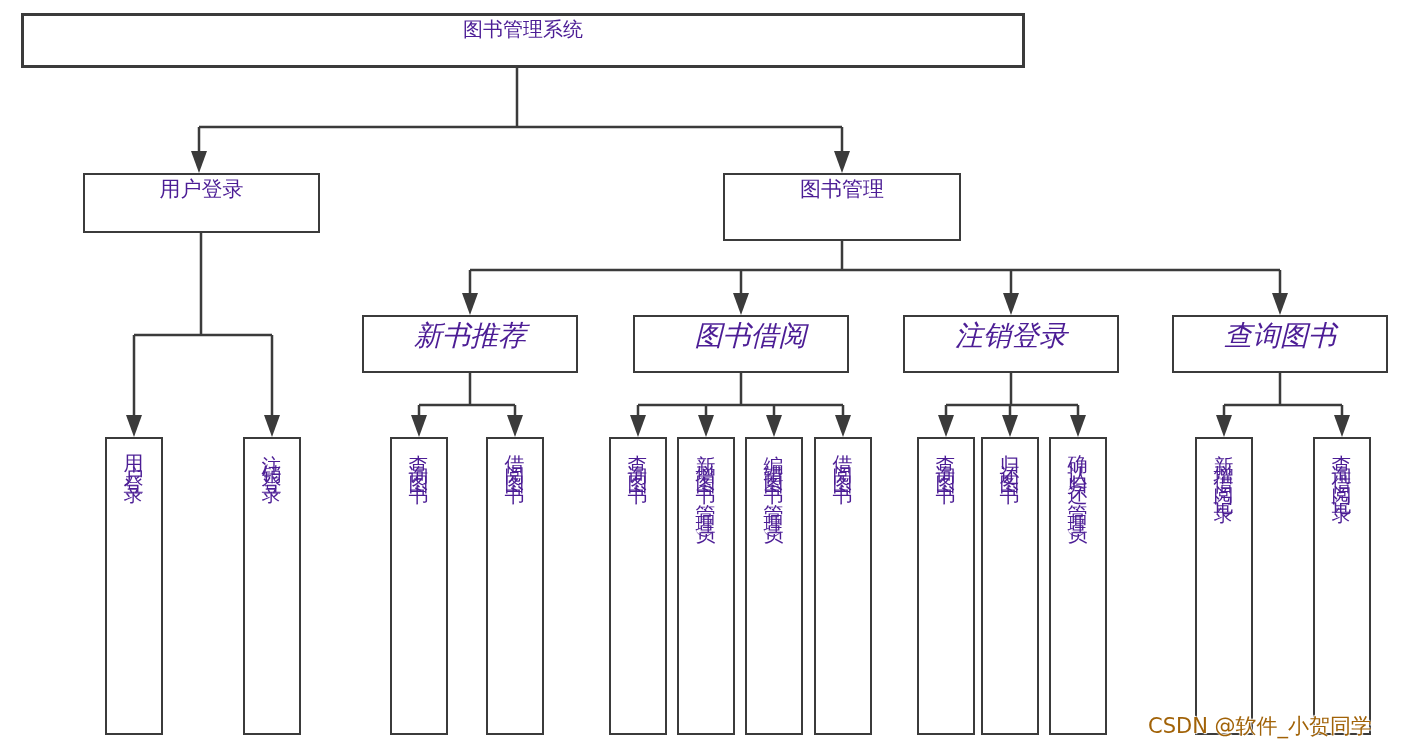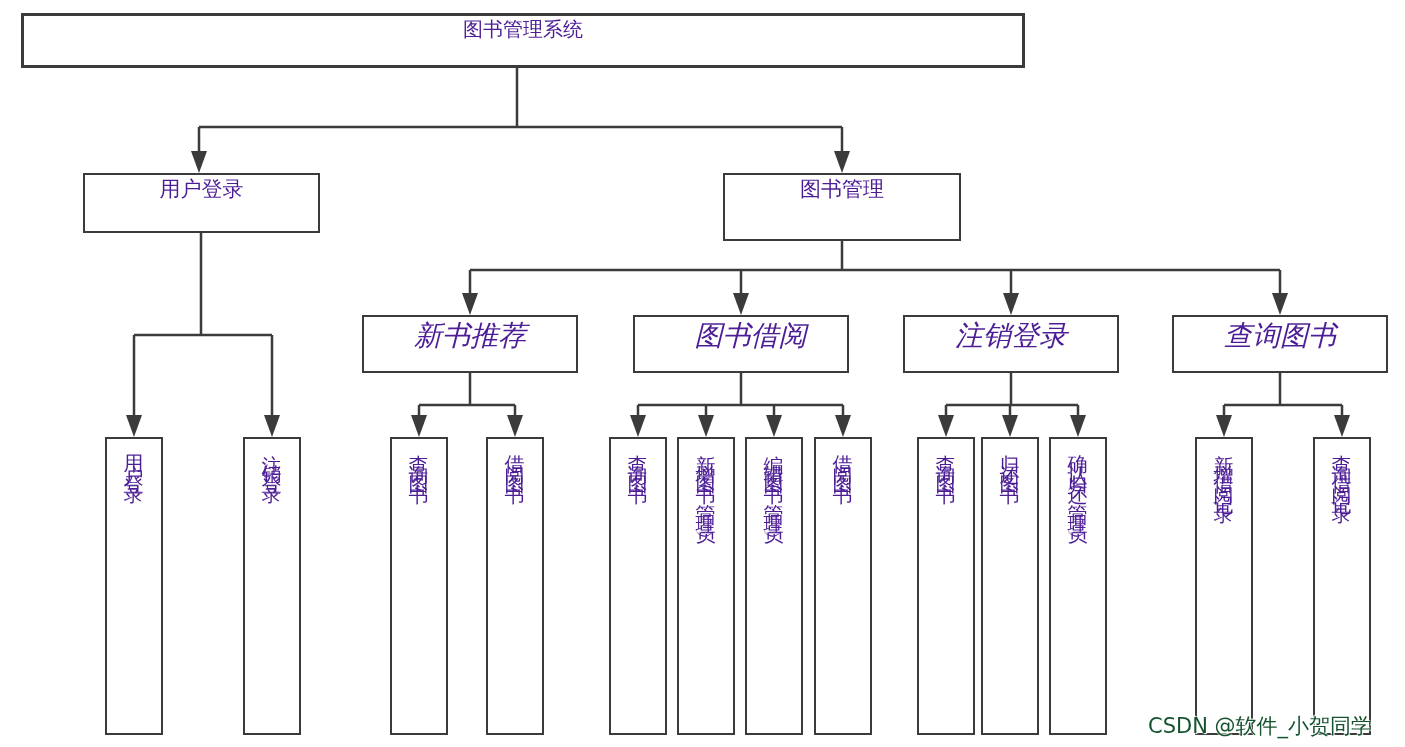--- a/index.html
+++ b/index.html
@@ -36,21 +36,21 @@
     text-orientation: mixed;
     letter-spacing: 10px;
     line-height: 1;
     white-space: nowrap;
   }
   .watermark {
     position: absolute;
     left: 1148px;
     top: 712px;
     font-size: 21px;
-    color: #14532d;
+    color: #a16207;
     text-shadow: 0 0 2px #ffffff, 1px 1px 1px #ffffff, -1px -1px 1px #ffffff;
     white-space: nowrap;
     z-index: 5;
   }
 </style>
 </head>
 <body>
 
 <div id="stage">
 

